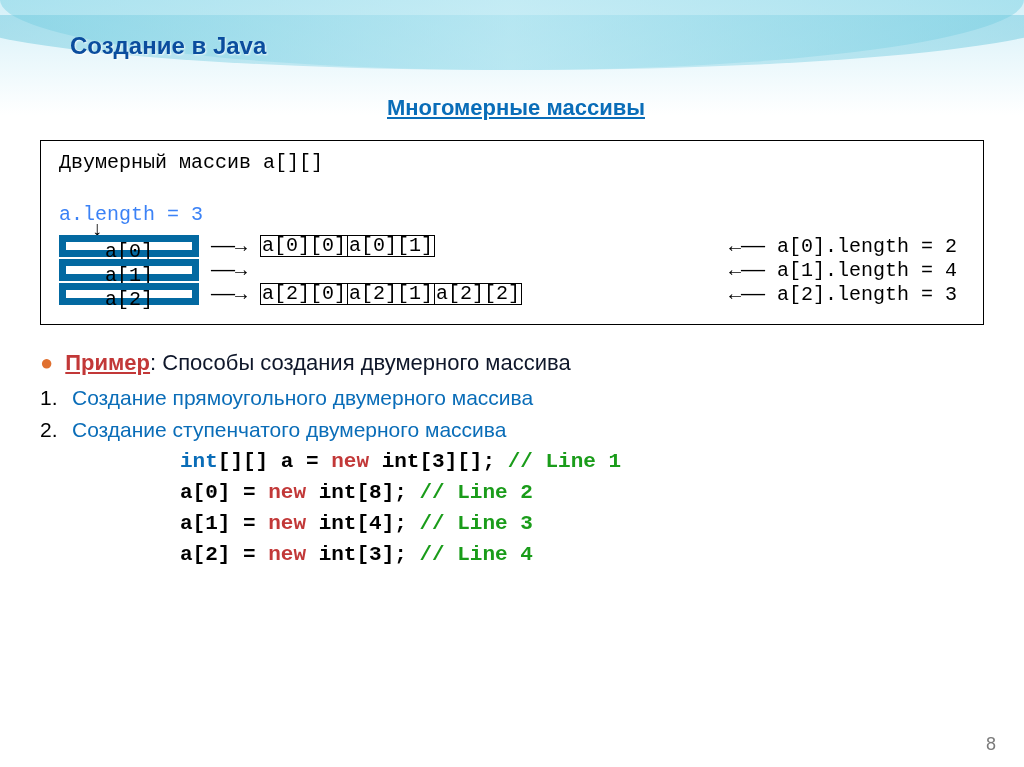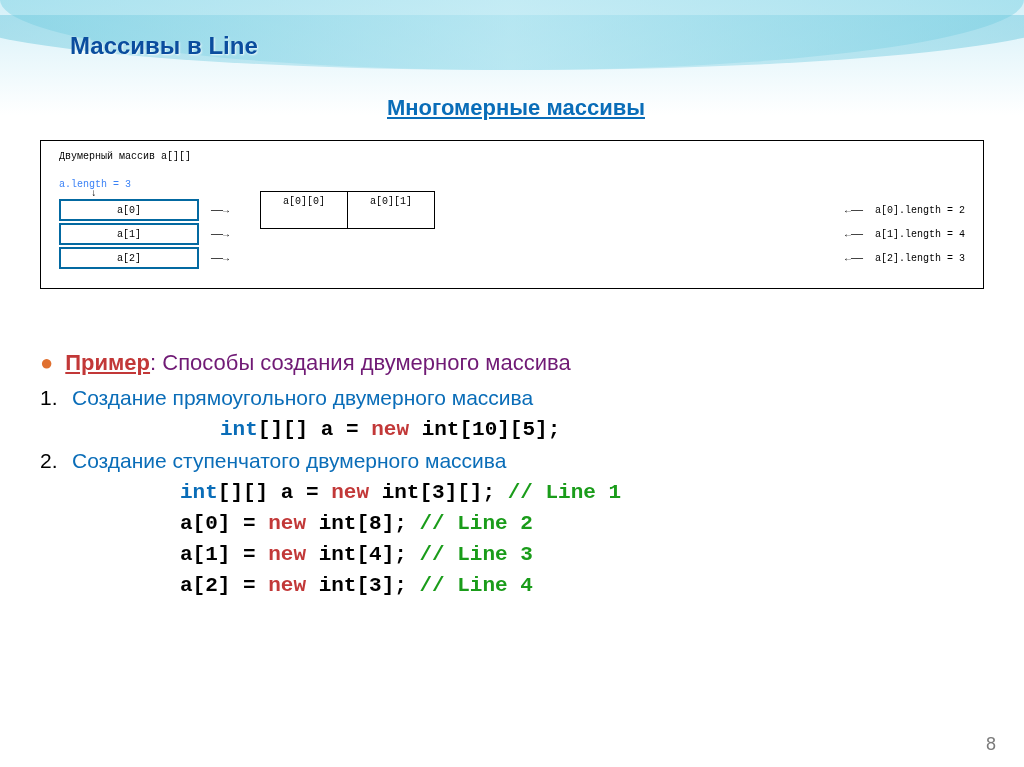--- a/index.html
+++ b/index.html
@@ -52,40 +52,40 @@
     color: #0a6db8;
     text-decoration: underline;
     padding-left: 8px;
   }
   .diagram-box {
     position: absolute;
     top: 140px;
     left: 40px;
     right: 40px;
     border: 1px solid #000;
-    padding: 10px 18px 18px 18px;
+    padding: 10px 26px 18px 18px;
     background: #fff;
     font-family: "Courier New", monospace;
-    font-size: 10px;
+    font-size: 20px;
   }
   .diagram-header { margin-bottom: 6px; color: #000; }
   .diagram-len { margin-bottom: 0; color: #3b82f6; }
   .down-arrow { margin-left: 32px; line-height: 8px; }
   .diagram-rows { display: flex; flex-direction: column; gap: 0; }
   .diagram-row { display: flex; align-items: center; height: 24px; }
   .left-cell {
-    width: 140px; border: 2px solid #0369a1;
+    width: 140px; border: 7px solid #0369a1;
     text-align: center; margin-right: 12px;
     height: 22px; line-height: 20px; margin-top: -1px;
   }
   .arr-right { width: 50px; text-align: left; }
   .cells { display: flex; }
   .cell {
     width: 88px; border: 1px solid #000;
-    text-align: center; height: 38px;
+    text-align: center; height: 22px;
     line-height: 20px; margin-left: -1px;
   }
   .spacer-arrow { flex: 1; text-align: right; padding-right: 12px; }
   .len-label { white-space: nowrap; }
   .content {
     position: absolute;
     top: 350px;
     left: 40px;
     right: 40px;
   }
@@ -98,21 +98,21 @@
   .bullet-dot {
     color: #e07030;
     font-size: 22px;
     margin-right: 12px;
   }
   .primer {
     color: #c23838;
     text-decoration: underline;
     font-weight: bold;
   }
-  .desc { color: #701a75; }
+  .desc { color: #0f172a; }
   .num-line {
     display: flex;
     align-items: baseline;
     margin-bottom: 8px;
     font-size: 21px;
     color: #0a6db8;
   }
   .num { width: 32px; color: #000; }
   .code-line {
     font-family: "Courier New", monospace;
@@ -136,21 +136,21 @@
   }
 </style>
 </head>
 <body>
 
 <div class="wave-container">
   <div class="wave1"></div>
   <div class="wave2"></div>
 </div>
 
-<div class="slide-title">Массивы в Line</div>
+<div class="slide-title">Создание в Java</div>
 <div class="section-title">Многомерные массивы</div>
 
 <div class="diagram-box">
   <div class="diagram-header">Двумерный массив a[][]</div>
   <br>
   <div class="diagram-len">a.length = 3</div>
   <div class="down-arrow">↓</div>
 
   <div class="diagram-rows">
     <div class="diagram-row">
@@ -167,39 +167,43 @@
     <div class="diagram-row">
       <div class="left-cell">a[1]</div>
       <div class="arr-right">——→</div>
       <div class="spacer-arrow">←——</div>
       <div class="len-label">a[1].length = 4</div>
     </div>
 
     <div class="diagram-row">
       <div class="left-cell">a[2]</div>
       <div class="arr-right">——→</div>
+      <div class="cells">
+        <div class="cell">a[2][0]</div>
+        <div class="cell">a[2][1]</div>
+        <div class="cell">a[2][2]</div>
+      </div>
       <div class="spacer-arrow">←——</div>
       <div class="len-label">a[2].length = 3</div>
     </div>
   </div>
 </div>
 
 <div class="content">
   <div class="bullet-line">
     <span class="bullet-dot">●</span>
     <span>
       <span class="primer">Пример</span><span class="desc">: Способы создания двумерного массива</span>
     </span>
   </div>
 
   <div class="num-line">
     <span class="num">1.</span>
     <span>Создание прямоугольного двумерного массива</span>
   </div>
-  <div class="code-line"><span class="kw-int">int</span><span class="kw-plain">[][] a = </span><span class="kw-new">new</span><span class="kw-plain"> int[10][5];</span></div>
 
   <div class="num-line">
     <span class="num">2.</span>
     <span>Создание ступенчатого двумерного массива</span>
   </div>
 
   <div class="code-line indent2"><span class="kw-int">int</span><span class="kw-plain">[][] a = </span><span class="kw-new">new</span><span class="kw-plain"> int[3][]; </span><span class="kw-comment">// Line 1</span></div>
   <div class="code-line indent2"><span class="kw-plain">a[0] = </span><span class="kw-new">new</span><span class="kw-plain"> int[8]; </span><span class="kw-comment">// Line 2</span></div>
   <div class="code-line indent2"><span class="kw-plain">a[1] = </span><span class="kw-new">new</span><span class="kw-plain"> int[4]; </span><span class="kw-comment">// Line 3</span></div>
   <div class="code-line indent2"><span class="kw-plain">a[2] = </span><span class="kw-new">new</span><span class="kw-plain"> int[3]; </span><span class="kw-comment">// Line 4</span></div>

